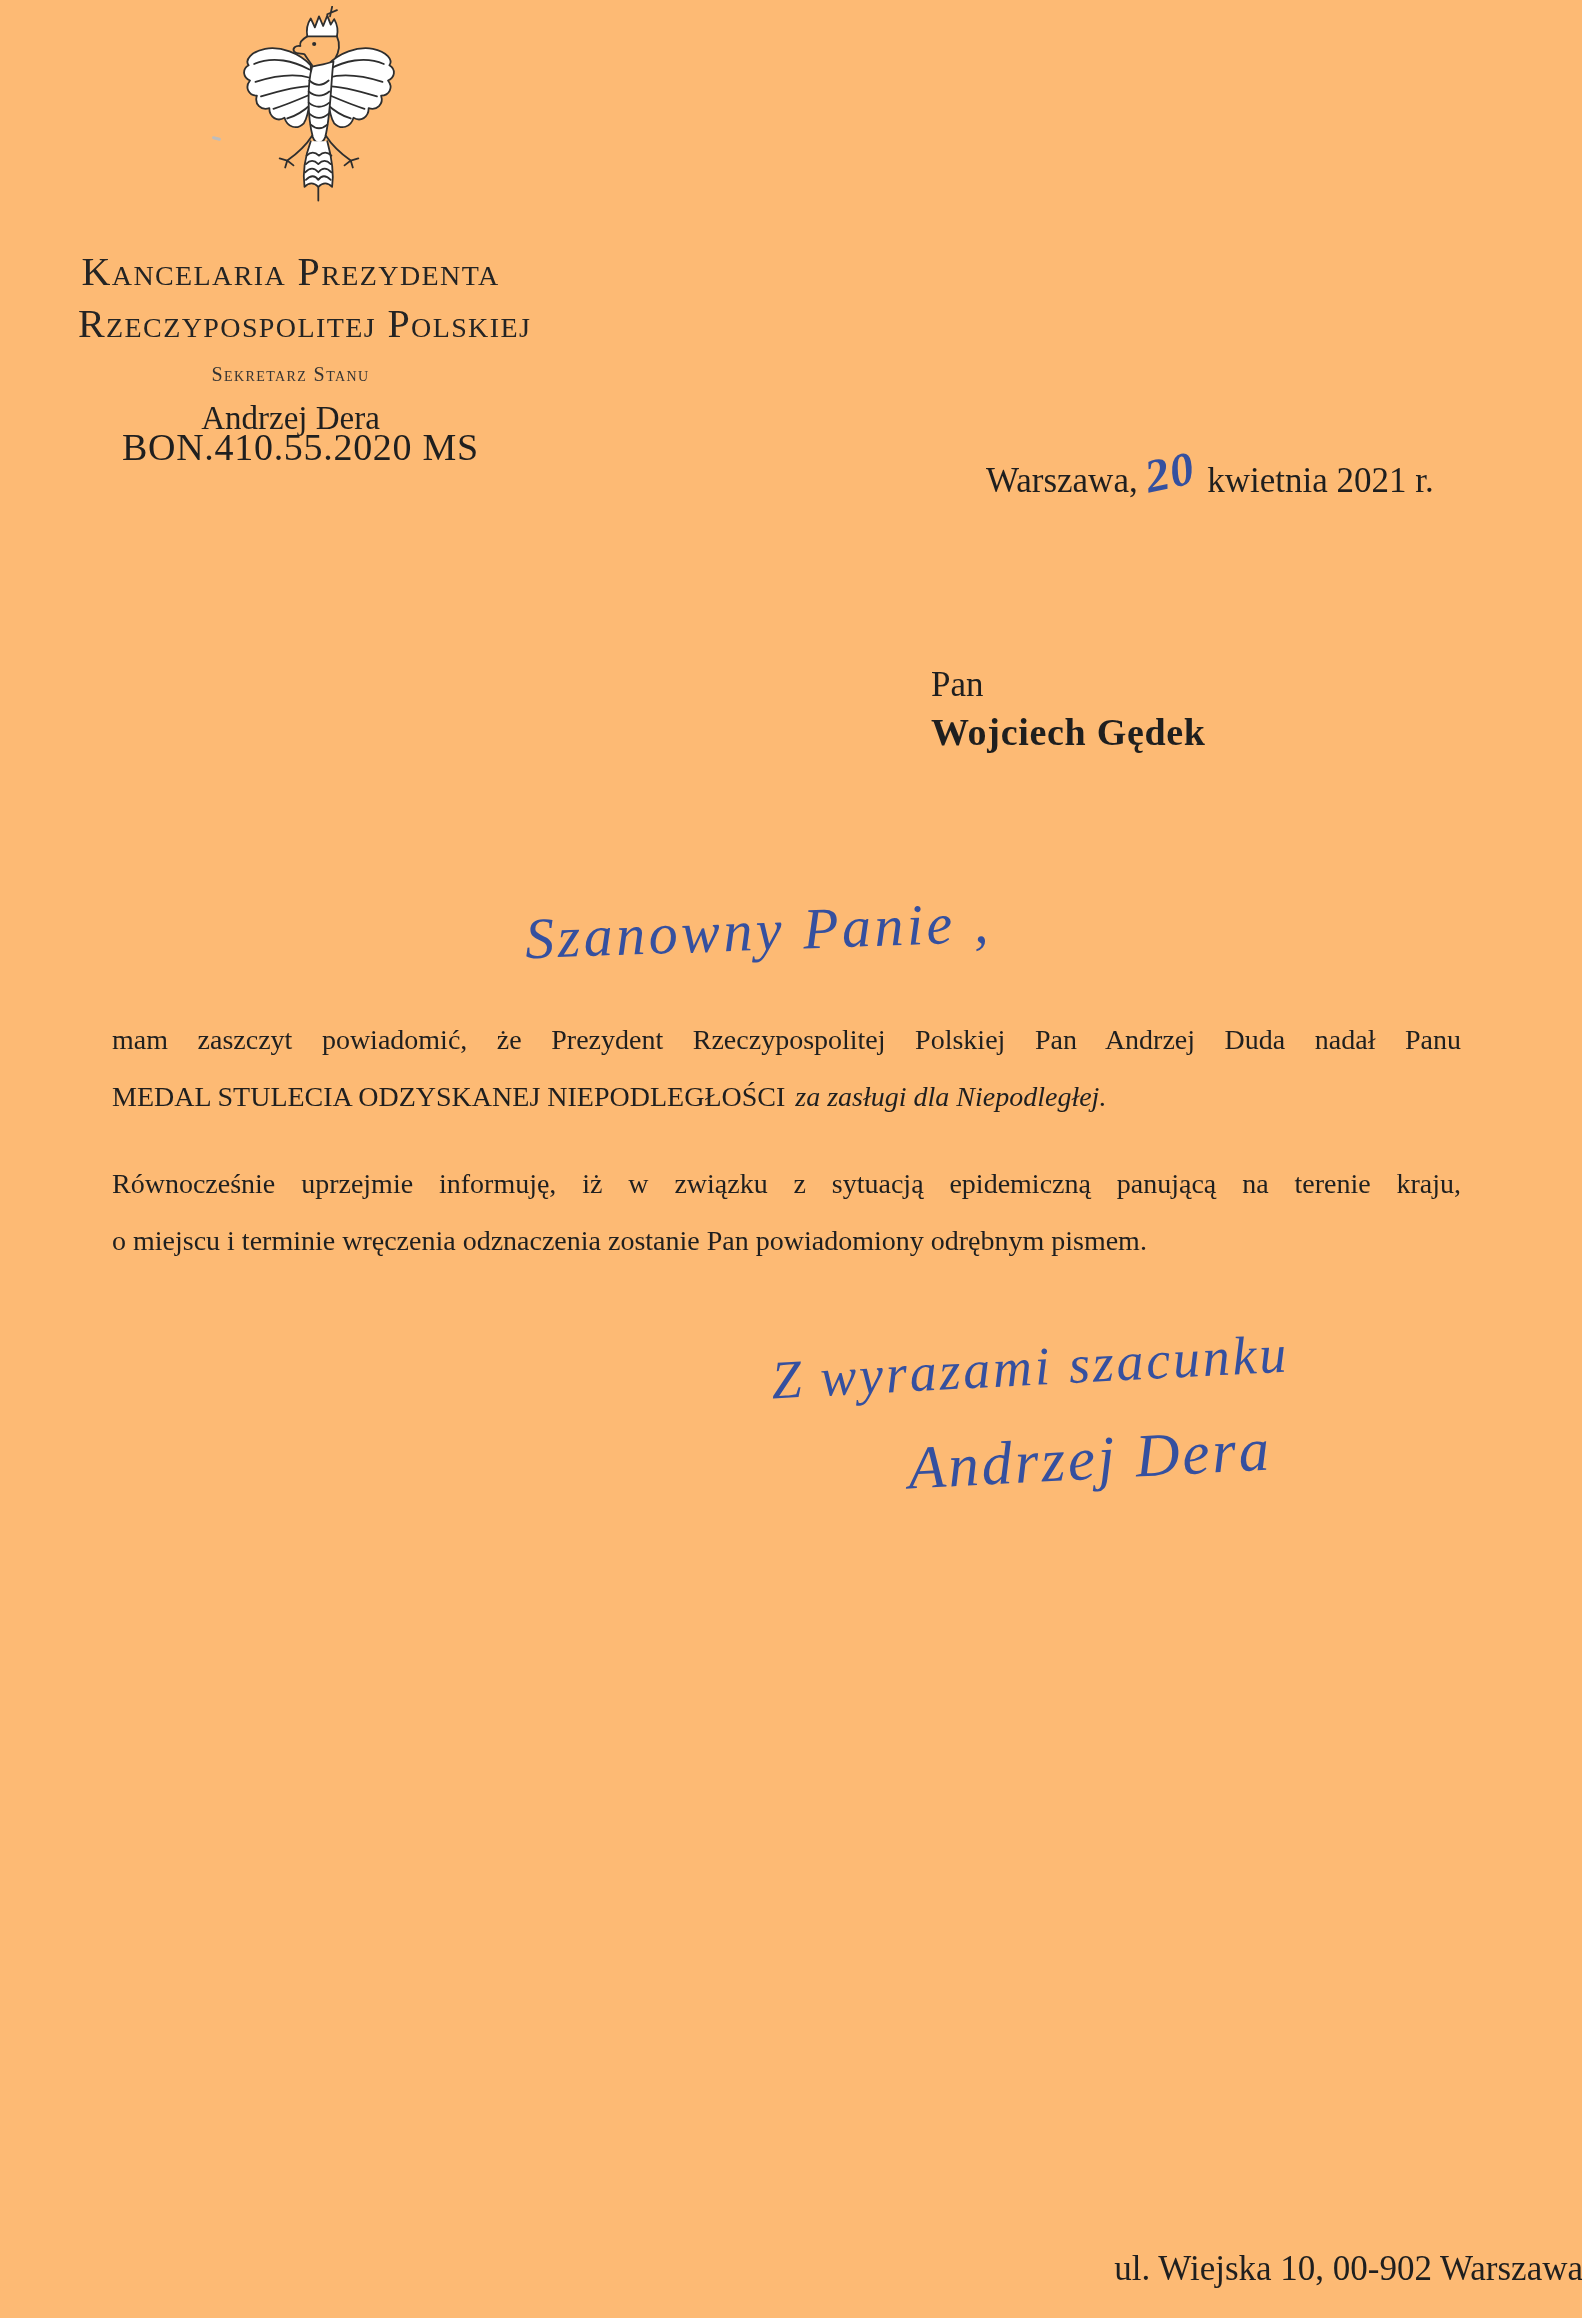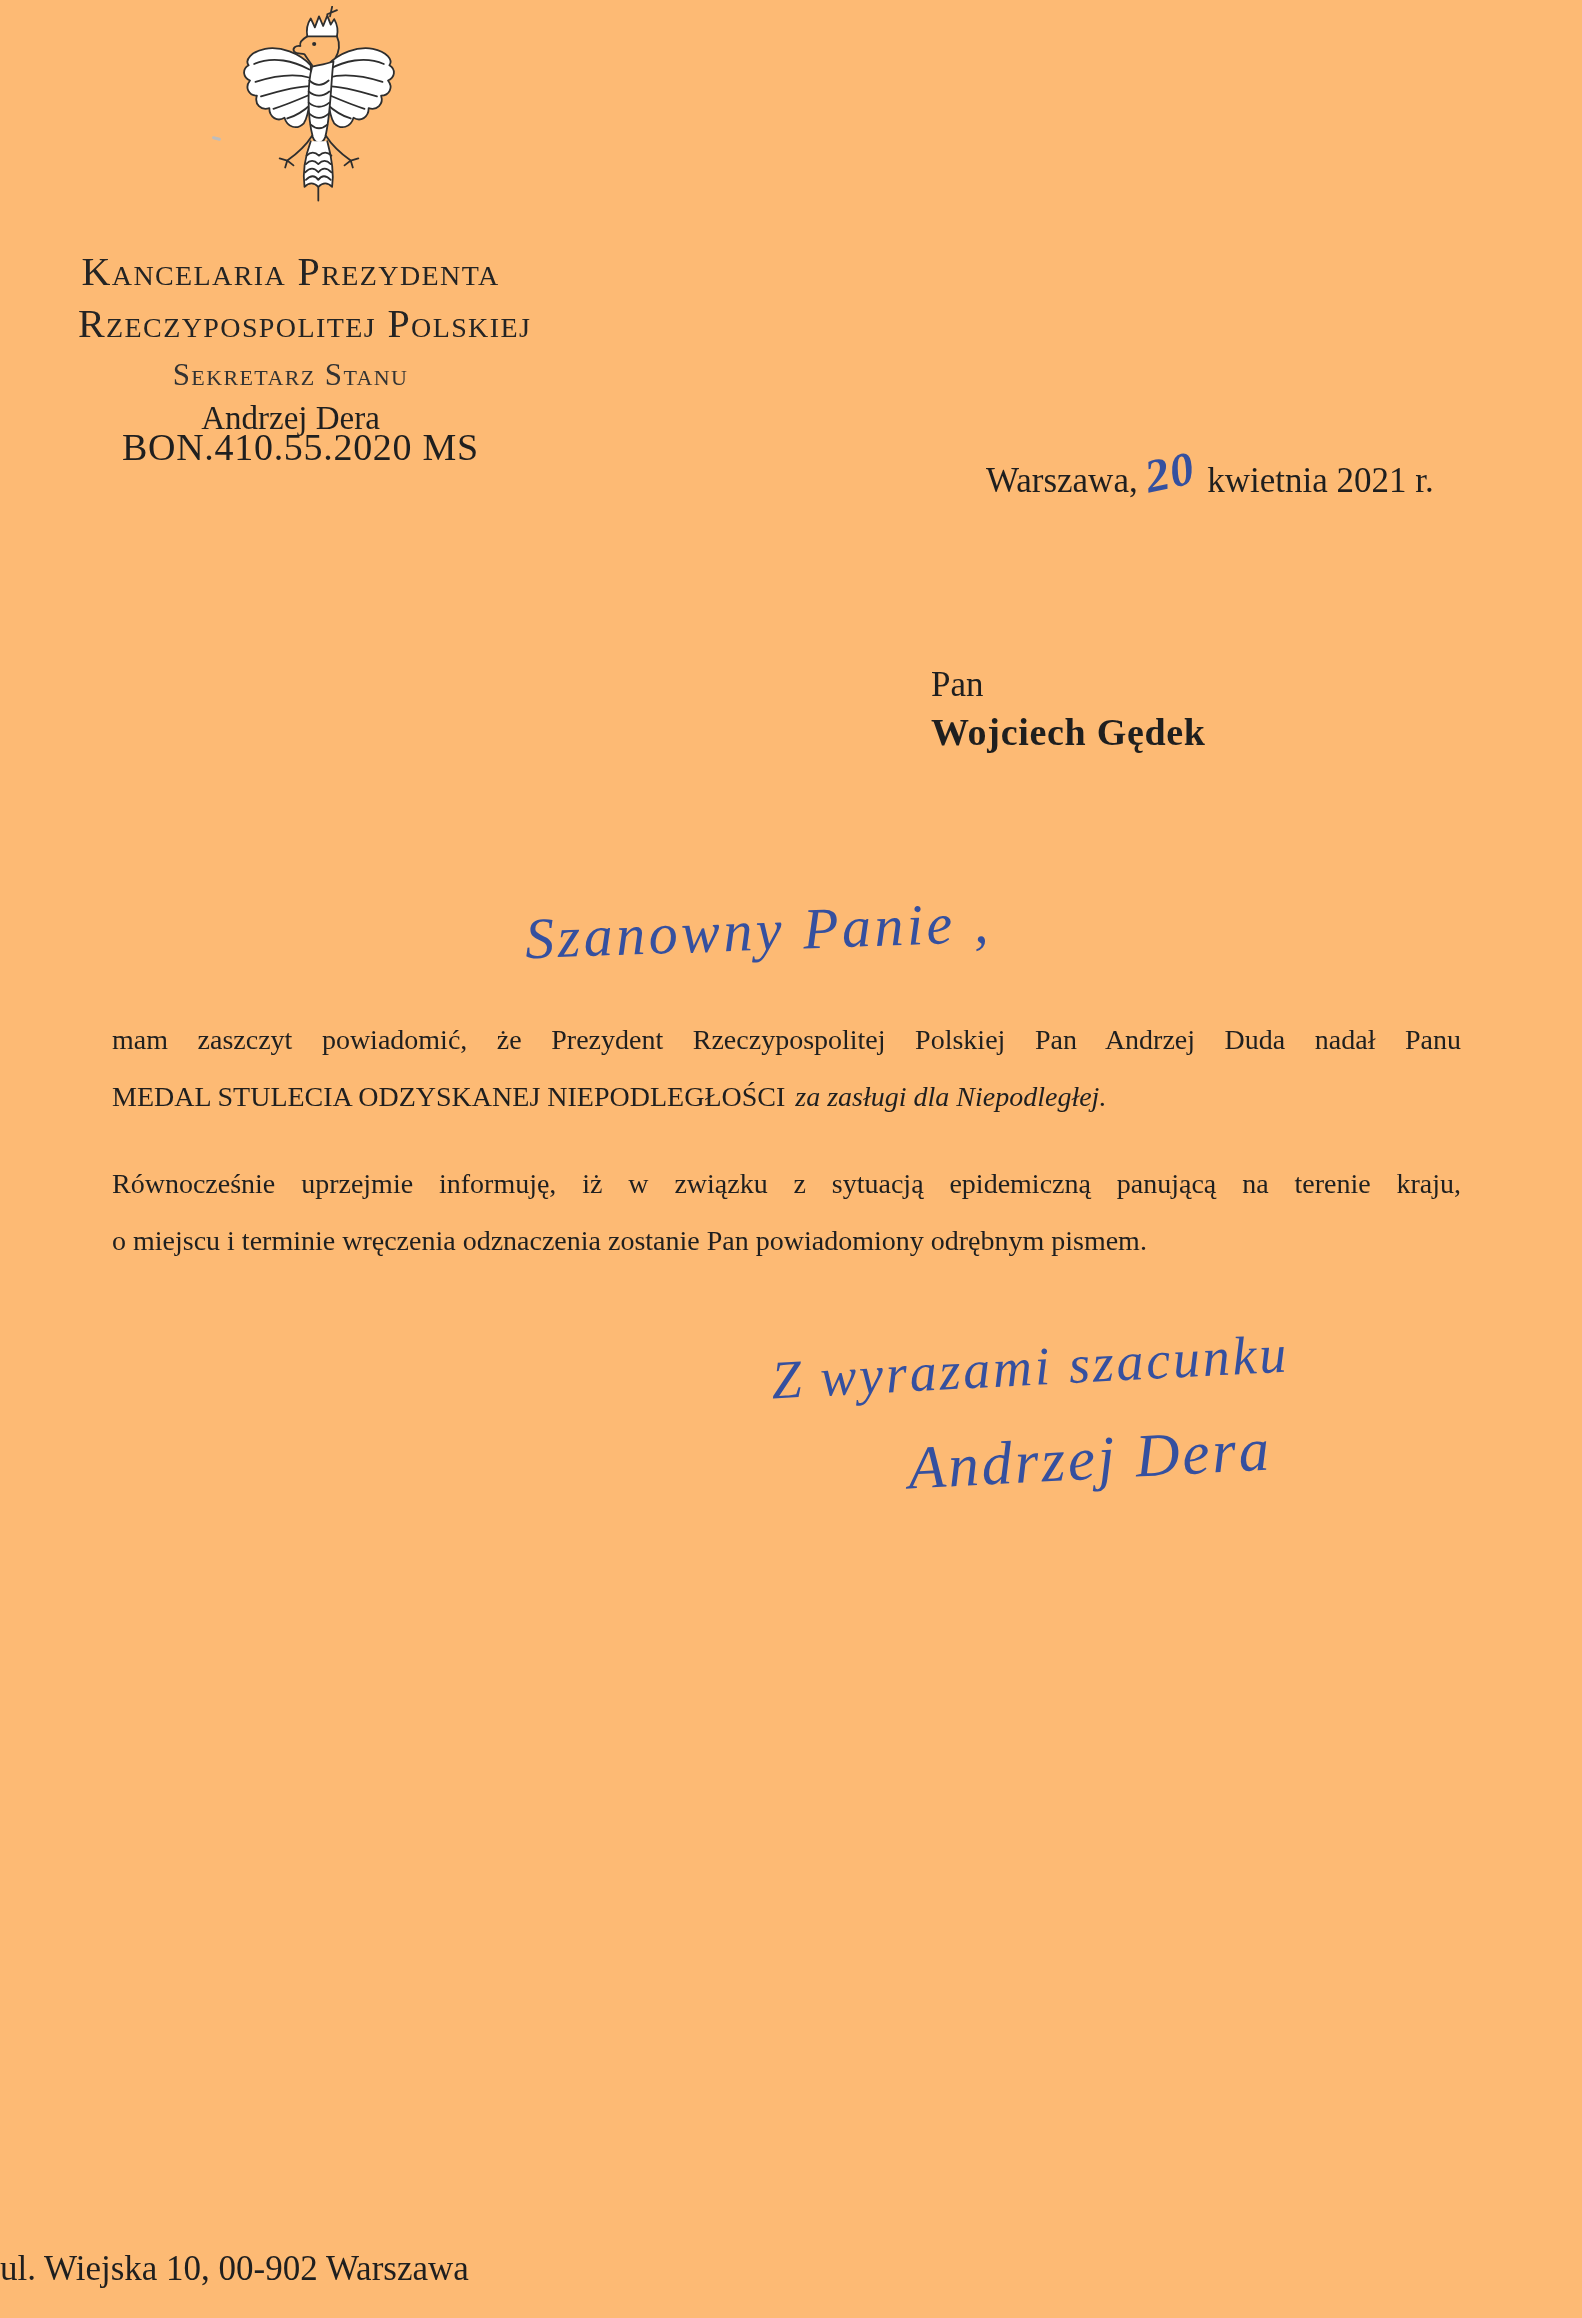--- a/index.html
+++ b/index.html
@@ -12,21 +12,21 @@
     overflow:hidden;
   }
 
   
   .emblem { position:absolute; left:236px; top:5.7px; width:166px; height:207px; }
   .emblem svg { width:100%; height:100%; }
 
   
   .letterhead { position:absolute; left:78px; top:246px; width:425px; text-align:center; }
   .lh-org  { font-variant:small-caps; font-size:40px; line-height:52px; letter-spacing:1.4px; color:#242424; white-space:nowrap; }
-  .lh-role { font-variant:small-caps; font-size:31px; line-height:47px; letter-spacing:1.4px; color:#333; margin-top:1.4px; }
+  .lh-role { font-variant:small-caps; font-size:20px; line-height:47px; letter-spacing:1.4px; color:#333; margin-top:1.4px; }
   .lh-name { font-size:33px; line-height:41px; }
 
   .reference { position:absolute; left:122px; top:425px; font-size:38px; letter-spacing:0.7px; }
 
   
   .dateline { position:absolute; left:986px; top:449px; font-size:35px; white-space:nowrap; }
   .hw { font-style:italic; color:#35509f; }
   .hw-day {
     display:inline-block; font-size:47px; font-weight:bold;
     margin:0 11.3px 0 8.5px;
@@ -60,21 +60,21 @@
     font-size:54px; letter-spacing:2.8px; white-space:nowrap;
     transform:rotate(-3deg);
   }
   .signature {
     position:absolute; left:828px; top:1424px; width:524px; text-align:center;
     font-size:61px; letter-spacing:2.8px; white-space:nowrap;
     transform:rotate(-3deg);
   }
 
   
-  .footer { position:absolute; left:0; top:2249px; width:1583px; text-align:left; font-size:35px; }
+  .footer { position:absolute; left:0; top:2249px; width:1583px; text-align:right; font-size:35px; }
 
   
   .speck {
     position:absolute; left:212px; top:137px; width:8.5px; height:2.8px;
     background:#bdbdbd; border-radius:1.4px; transform:rotate(14deg);
   }
 </style>
 </head>
 <body>
 

